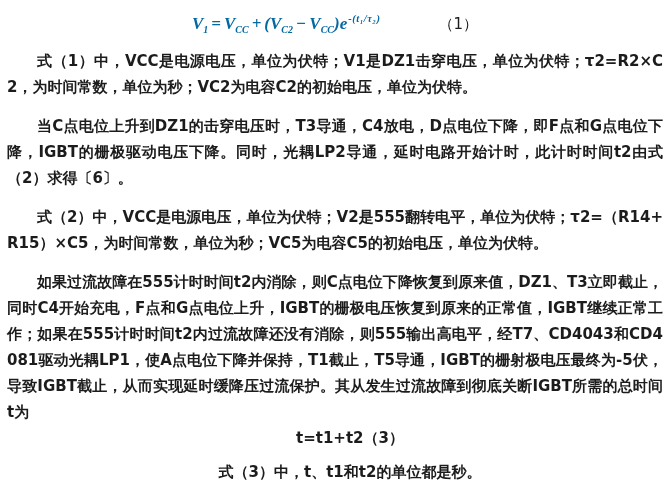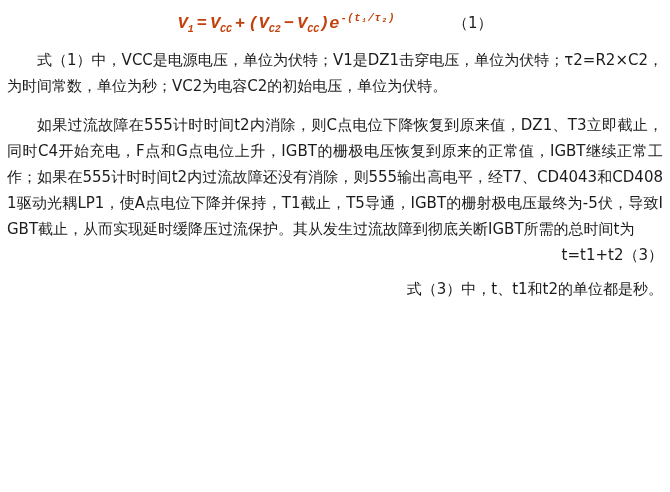--- a/index.html
+++ b/index.html
@@ -17,38 +17,39 @@
   .page {
     padding: 8px 7px 0 7px;
   }
   .para {
     font-size: 15px;
     line-height: 26px;
     text-align: justify;
     text-indent: 2em;
     margin: 0 0 13px 0;
     word-break: break-all;
+    font-weight: bold;
   }
   .para.single {
-    text-align: right;
+    text-align: center;
   }
   .formula-row {
     display: flex;
     justify-content: center;
     align-items: center;
     gap: 58px;
   }
   .formula-row.first { margin: 6px 0 14px 0; }
   .formula-row.second { margin: 12px 0 16px 0; }
   .formula {
-    font-family: Liberation Mono, monospace;
+    font-family: Liberation Serif, serif;
     font-style: italic;
     font-weight: bold;
     font-size: 17px;
-    color: #c2410c;
+    color: #0369a1;
     white-space: nowrap;
   }
   .formula sub {
     font-size: 10px;
     line-height: 0;
   }
   .formula .op {
     margin: 0 3px;
   }
   .formula sup.exp {
@@ -70,22 +71,24 @@
 
 <div class="page">
 
   <div class="formula-row first">
     <span class="formula"><span>V</span><sub>1</sub><span class="op">=</span><span>V</span><sub>CC</sub><span class="op">+</span><span>(</span><span>V</span><sub>C2</sub><span class="op">−</span><span>V</span><sub>CC</sub><span>)</span><span>e</span><sup class="exp">-(t₁/τ₂)</sup></span>
     <span class="eq-label">（1）</span>
   </div>
 
   <p class="para">式（1）中，VCC是电源电压，单位为伏特；V1是DZ1击穿电压，单位为伏特；τ2=R2×C2，为时间常数，单位为秒；VC2为电容C2的初始电压，单位为伏特。</p>
 
+  <p class="para">当C点电位上升到DZ1的击穿电压时，T3导通，C4放电，D点电位下降，即F点和G点电位下降，IGBT的栅极驱动电压下降。同时，光耦LP2导通，延时电路开始计时，此计时时间t2由式（2）求得〔6〕。</p>
 
 
+  <p class="para">式（2）中，VCC是电源电压，单位为伏特；V2是555翻转电平，单位为伏特；τ2=（R14+R15）×C5，为时间常数，单位为秒；VC5为电容C5的初始电压，单位为伏特。</p>
 
   <p class="para" style="margin-bottom:0;">如果过流故障在555计时时间t2内消除，则C点电位下降恢复到原来值，DZ1、T3立即截止，同时C4开始充电，F点和G点电位上升，IGBT的栅极电压恢复到原来的正常值，IGBT继续正常工作；如果在555计时时间t2内过流故障还没有消除，则555输出高电平，经T7、CD4043和CD4081驱动光耦LP1，使A点电位下降并保持，T1截止，T5导通，IGBT的栅射极电压最终为-5伏，导致IGBT截止，从而实现延时缓降压过流保护。其从发生过流故障到彻底关断IGBT所需的总时间t为</p>
 
   <p class="para single" style="margin-bottom:8px;">t=t1+t2（3）</p>
 
   <p class="para single">式（3）中，t、t1和t2的单位都是秒。</p>
 
 </div>
 
 </body></html>

